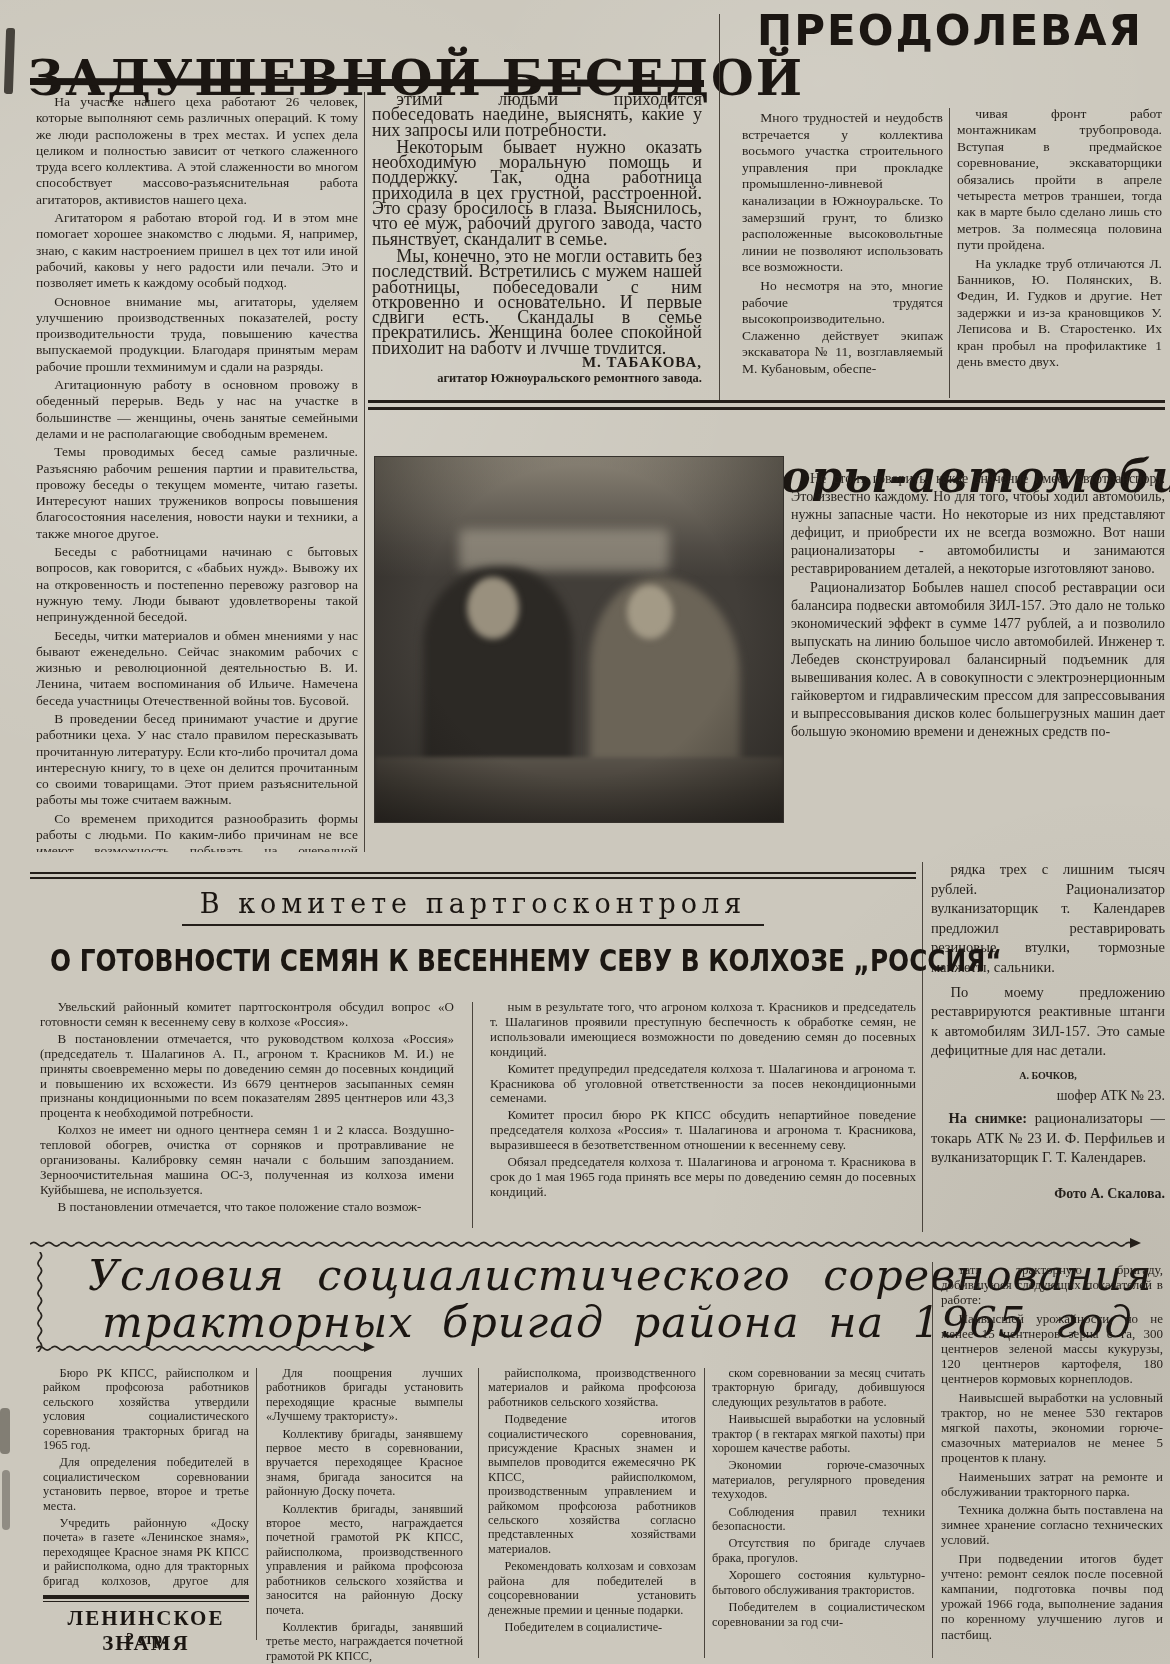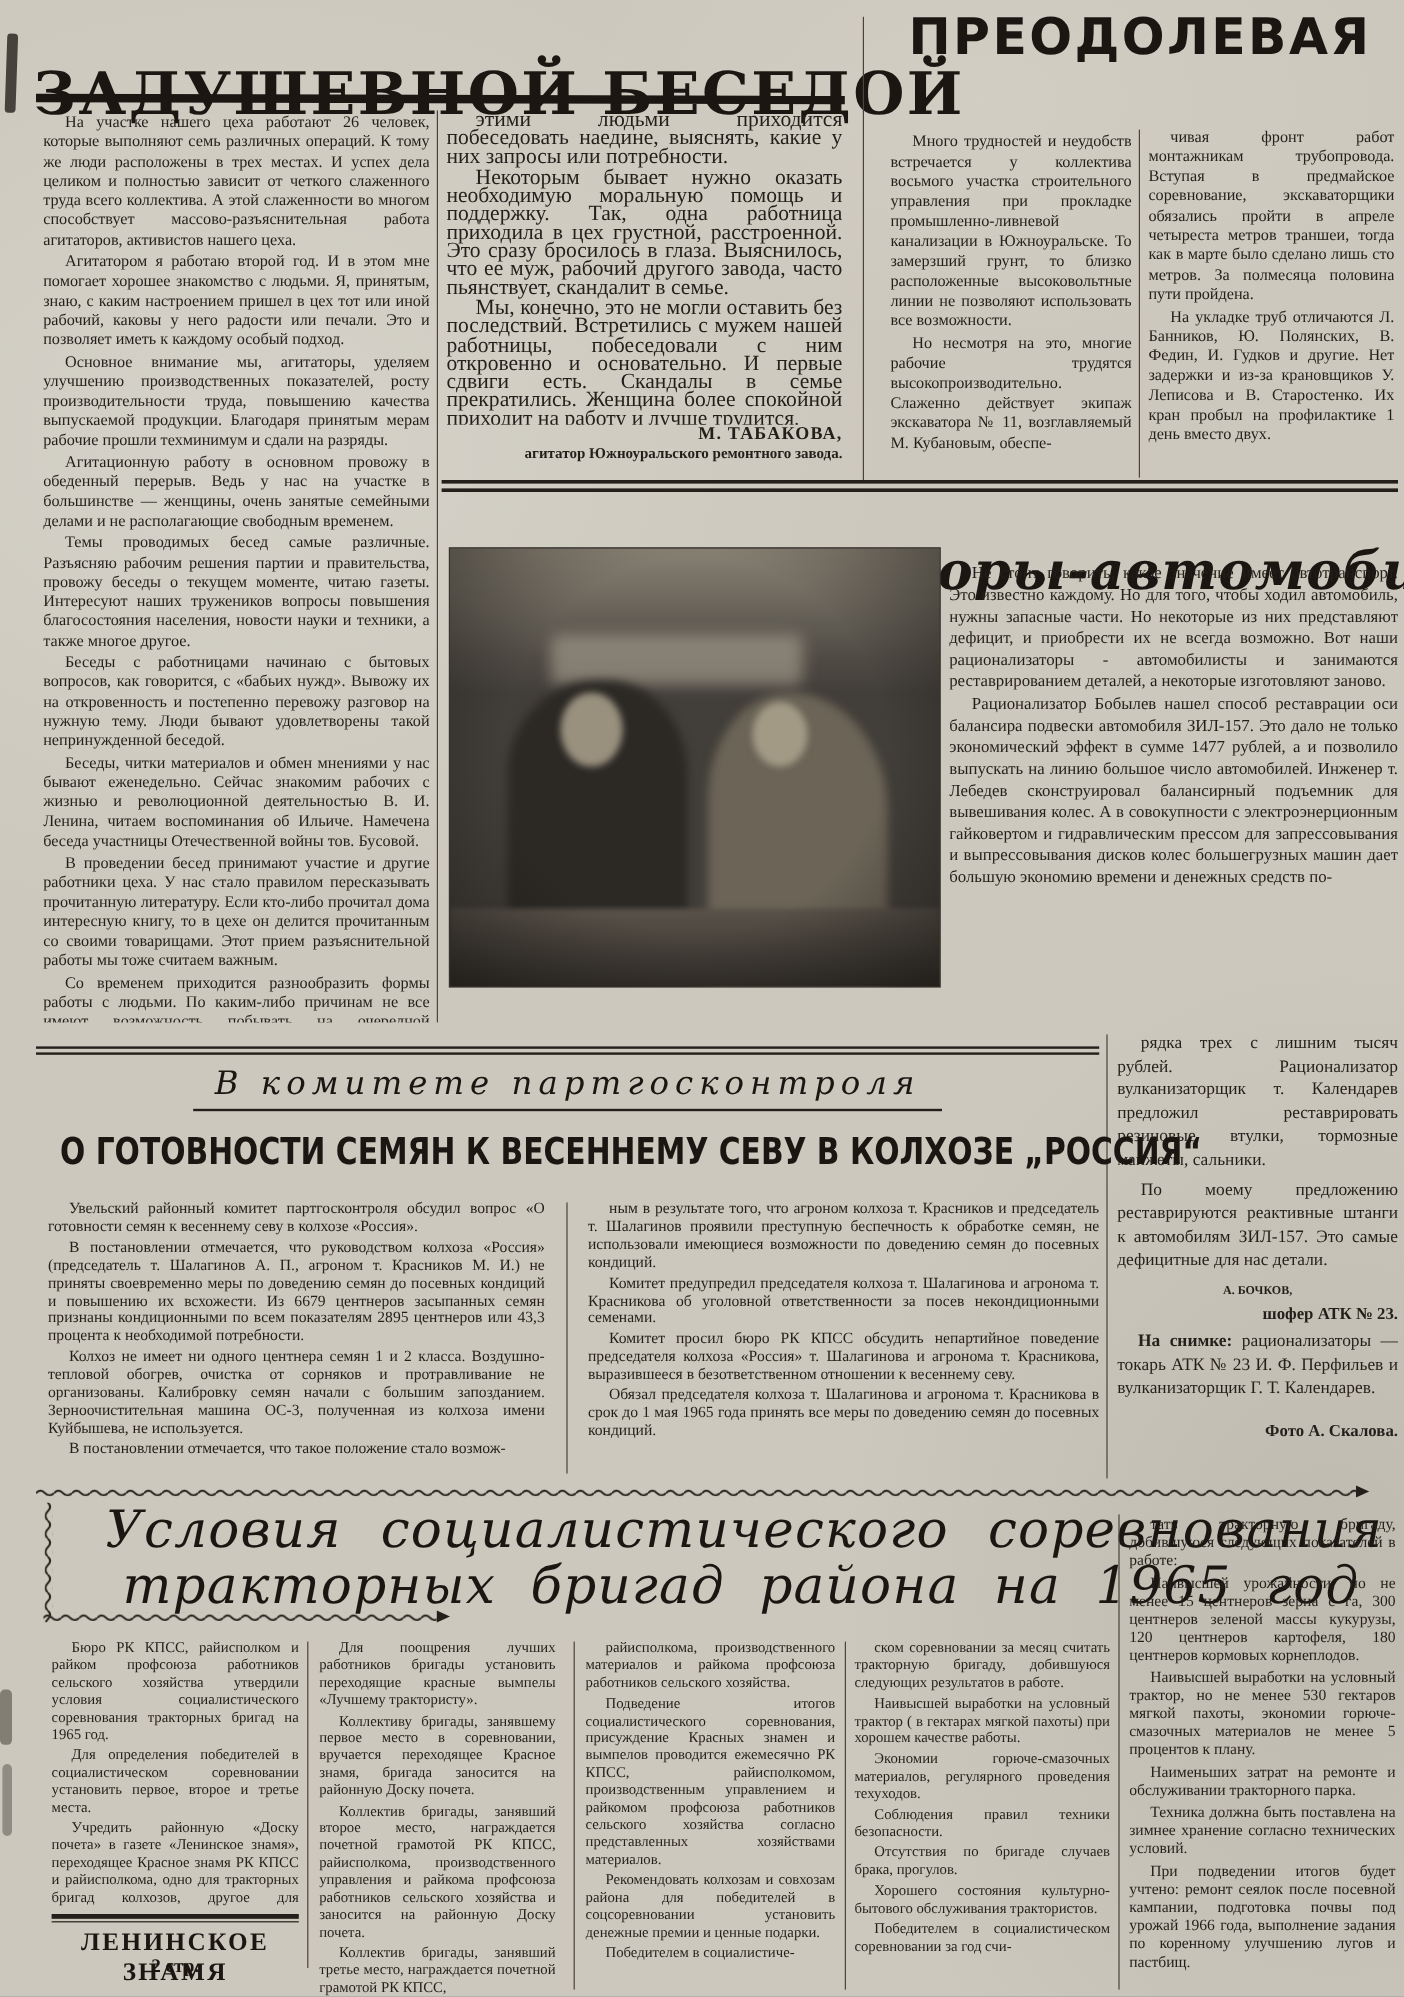--- a/index.html
+++ b/index.html
@@ -45,25 +45,25 @@
   .photo .ph-fig1{position:absolute; left:48px; top:110px; width:150px; height:260px; background:#2c2925; border-radius:50% 45% 10px 10px/30% 30% 0 0; filter:blur(4px);}
   .photo .ph-face1{position:absolute; left:92px; top:120px; width:52px; height:62px; background:#99907e; border-radius:50%; filter:blur(3px);}
   .photo .ph-fig2{position:absolute; left:215px; top:120px; width:150px; height:250px; background:#6b6457; border-radius:45% 55% 12px 12px/35% 40% 0 0; filter:blur(4px);}
   .photo .ph-face2{position:absolute; left:252px; top:128px; width:46px; height:54px; background:#a39a86; border-radius:50%; filter:blur(3px);}
   .photo .ph-lathe{position:absolute; left:0px; top:300px; width:408px; height:70px; background:linear-gradient(180deg,#59534a,#312d28); filter:blur(2px);}
   .photo .ph-vig{position:absolute; inset:0; background:radial-gradient(ellipse at 50% 45%, transparent 55%, rgba(20,18,15,.55));}
   .a3-wide{left:791px; top:470px; width:374px; height:384px; font-size:14px; line-height:17.9px;}
   .a3-narrow{left:931px; top:860px; width:234px; height:380px; font-size:14.5px; line-height:19.6px;}
   .a3-narrow .para{margin-bottom:5px;}
   .a3-narrow .by{text-align:center; font-weight:bold; font-size:10px; margin:2px 0 0 0;}
-  .a3-narrow .by2{text-align:right; font-weight:bold; font-size:14px; margin:0 0 4px 0;}
+  .a3-narrow .by2{text-align:right; font-weight:normal; font-size:14px; margin:0 0 4px 0;}
   .a3-narrow .credit{text-align:right; font-weight:bold; font-size:14px; margin-top:16px;}
 
   
-  .a4-kicker{position:absolute; left:30px; top:888px; width:886px; text-align:center; font-family:"DejaVu Serif",serif; font-style:italic; font-size:27px; letter-spacing:5px; color:#1b1612;}
+  .a4-kicker{position:absolute; left:30px; top:888px; width:886px; text-align:center; font-family:"DejaVu Serif",serif; font-size:27px; letter-spacing:5px; color:#1b1612;}
   .a4-kicker span{border-bottom:2px solid #241f1a; padding:0 18px 5px 18px;}
   .a4-title-wrap{position:absolute; left:50px; top:942px; width:866px; height:46px; overflow:visible;}
   .a4-title{display:inline-block; white-space:nowrap; font-family:"DejaVu Sans",sans-serif; font-weight:bold; font-size:31px; transform:scaleX(.8); transform-origin:0 50%; color:#1b1612;}
   .a4-col1{left:40px; top:1000px; width:414px; height:230px; font-size:13px; line-height:14.9px;}
   .a4-col2{left:490px; top:1000px; width:426px; height:230px; font-size:13px; line-height:14.9px;}
 
   
   .a5-line1{position:absolute; left:88px; top:1250px; width:940px; font-family:"DejaVu Serif",serif; font-style:italic; font-size:43px; letter-spacing:1px; word-spacing:18px; color:#1b1612; white-space:nowrap;}
   .a5-line2{position:absolute; left:102px; top:1297px; width:940px; font-family:"DejaVu Serif",serif; font-style:italic; font-size:43px; letter-spacing:1px; word-spacing:14px; color:#1b1612; white-space:nowrap;}
   .a5col{font-size:12.3px; line-height:14.4px;}
@@ -100,21 +100,21 @@
 
   <div class="smudge1"></div>
   <div class="smudge2"></div>
   <div class="smudge3"></div>
 
   <section>
     <h1 class="a1-title">ЗАДУШЕВНОЙ БЕСЕДОЙ</h1>
     <div class="a1-bar"></div>
     <div class="col a1-col1">
         <p class="para">На участке нашего цеха работают 26 человек, которые выполняют семь различных операций. К тому же люди расположены в трех местах. И успех дела целиком и полностью зависит от четкого слаженного труда всего коллектива. А этой слаженности во многом способствует массово-разъяснительная работа агитаторов, активистов нашего цеха.</p>
-        <p class="para">Агитатором я работаю второй год. И в этом мне помогает хорошее знакомство с людьми. Я, принятым, знаю, с каким настроением пришел в цех тот или иной рабочий, каковы у него радости или печали. Это и позволяет иметь к каждому особый подход.</p>
+        <p class="para">Агитатором я работаю второй год. И в этом мне помогает хорошее знакомство с людьми. Я, например, знаю, с каким настроением пришел в цех тот или иной рабочий, каковы у него радости или печали. Это и позволяет иметь к каждому особый подход.</p>
         <p class="para">Основное внимание мы, агитаторы, уделяем улучшению производственных показателей, росту производительности труда, повышению качества выпускаемой продукции. Благодаря принятым мерам рабочие прошли техминимум и сдали на разряды.</p>
         <p class="para">Агитационную работу в основном провожу в обеденный перерыв. Ведь у нас на участке в большинстве — женщины, очень занятые семейными делами и не располагающие свободным временем.</p>
         <p class="para">Темы проводимых бесед самые различные. Разъясняю рабочим решения партии и правительства, провожу беседы о текущем моменте, читаю газеты. Интересуют наших тружеников вопросы повышения благосостояния населения, новости науки и техники, а также многое другое.</p>
         <p class="para">Беседы с работницами начинаю с бытовых вопросов, как говорится, с «бабьих нужд». Вывожу их на откровенность и постепенно перевожу разговор на нужную тему. Люди бывают удовлетворены такой непринужденной беседой.</p>
         <p class="para">Беседы, читки материалов и обмен мнениями у нас бывают еженедельно. Сейчас знакомим рабочих с жизнью и революционной деятельностью В. И. Ленина, читаем воспоминания об Ильиче. Намечена беседа участницы Отечественной войны тов. Бусовой.</p>
         <p class="para">В проведении бесед принимают участие и другие работники цеха. У нас стало правилом пересказывать прочитанную литературу. Если кто-либо прочитал дома интересную книгу, то в цехе он делится прочитанным со своими товарищами. Этот прием разъяснительной работы мы тоже считаем важным.</p>
         <p class="para">Со временем приходится разнообразить формы работы с людьми. По каким-либо причинам не все имеют возможность побывать на очередной политинформации. С</p>
       </div>
     <div class="col a1-col2">
         <p class="para">этими людьми приходится побеседовать наедине, выяснять, какие у них запросы или потребности.</p>

